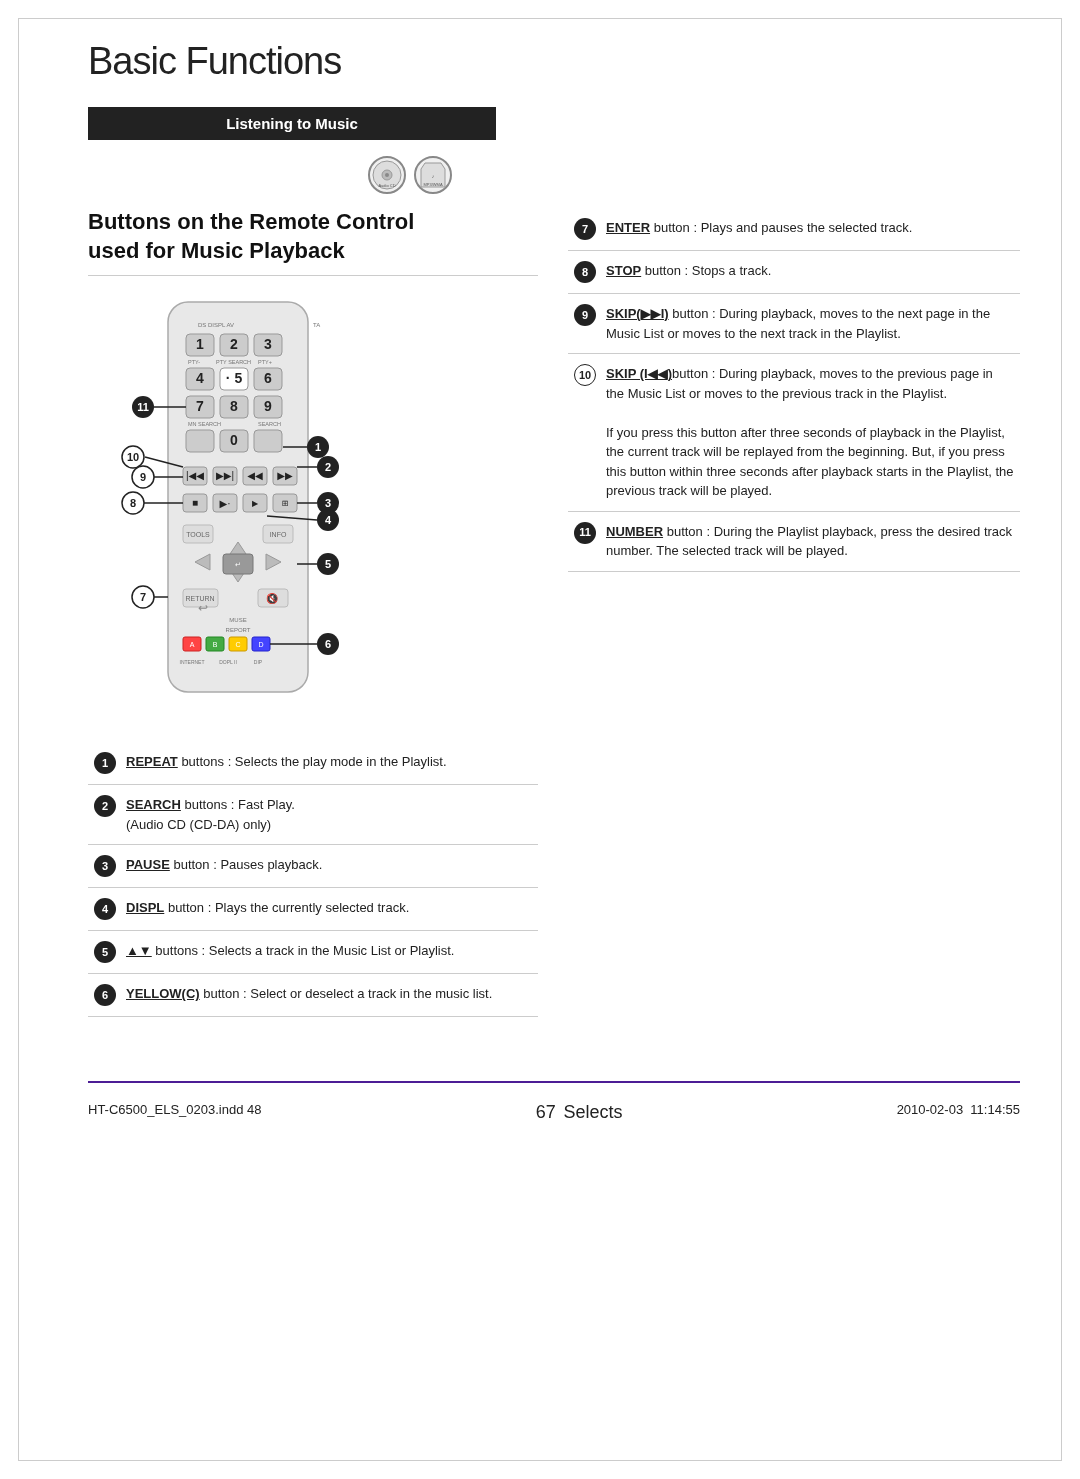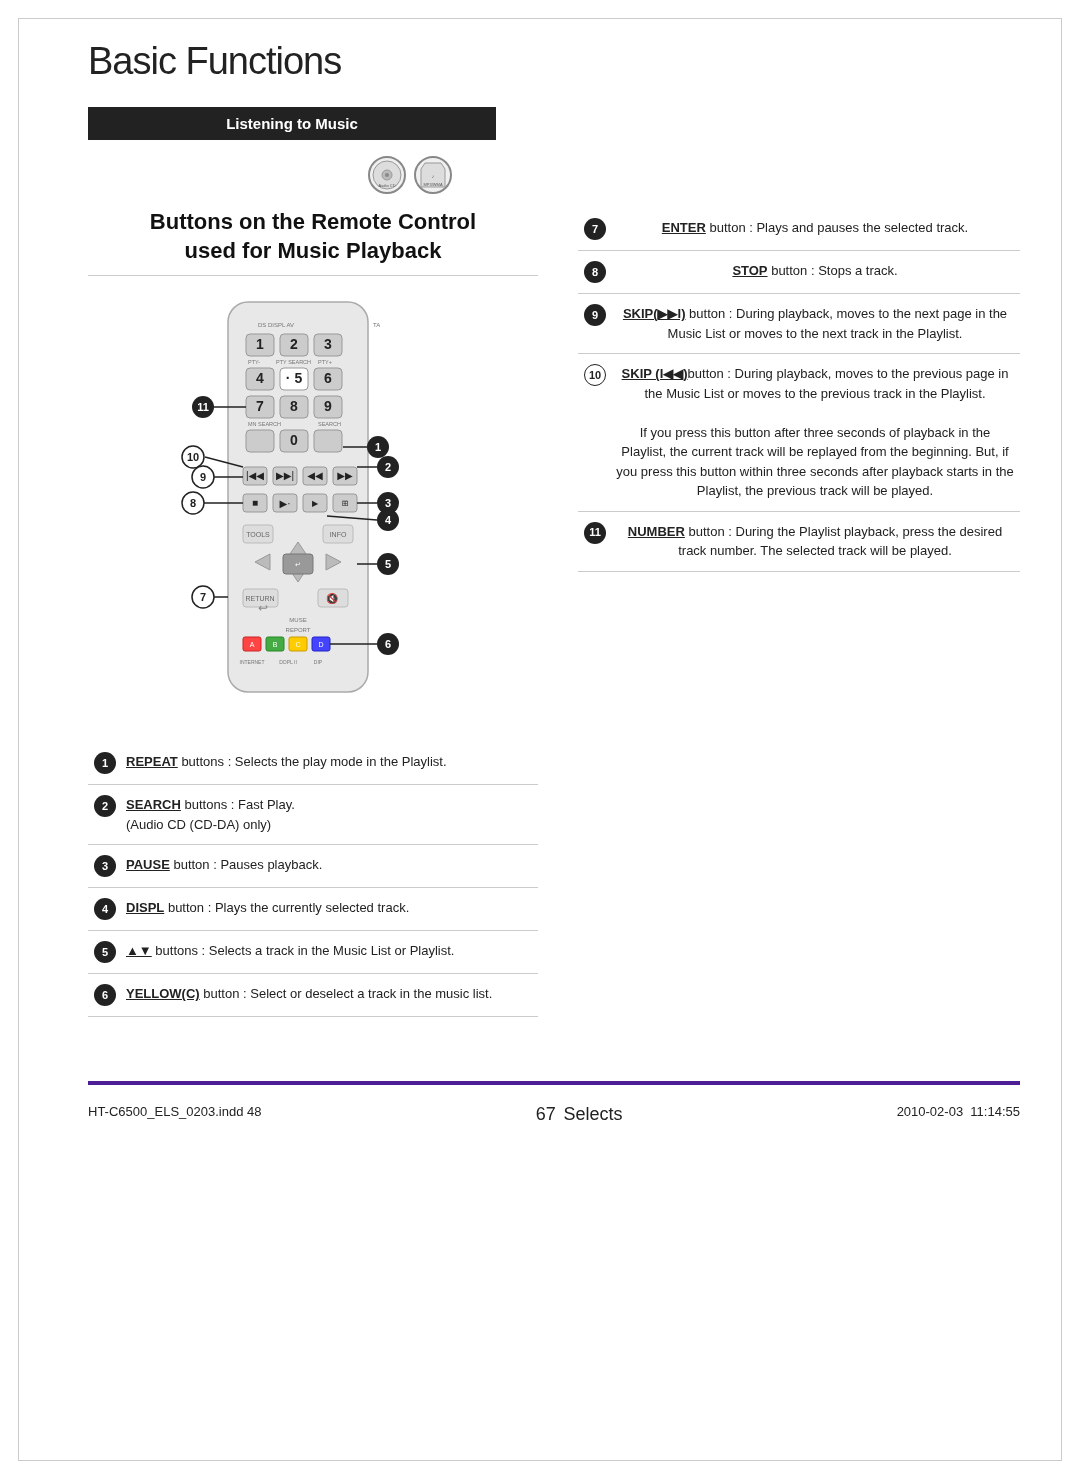--- a/index.html
+++ b/index.html
@@ -65,22 +65,21 @@
       font-size: 9px;
       color: #555;
       background: #f0f0f0;
       flex-direction: column;
       line-height: 1.1;
     }
 
     
     .main-columns {
       display: flex;
-      gap: 40px;
-      text-align: center;
+      gap: 30px;
     }
 
     
     .left-col {
       width: 450px;
       flex-shrink: 0;
     }
 
     .section-heading {
       font-size: 22px;
@@ -151,21 +150,21 @@
       gap: 30px;
       margin-top: 10px;
     }
 
     .bottom-left { width: 450px; flex-shrink: 0; }
     .bottom-right { flex: 1; }
 
     
     .footer {
       margin-top: 40px;
-      border-top: 4px solid #4c1d95;
+      border-top: 2px solid #4c1d95;
       padding-top: 10px;
       display: flex;
       justify-content: space-between;
       align-items: center;
       gap: 16px;
     }
 
     .page-number {
       font-size: 28px;
       font-weight: bold;

